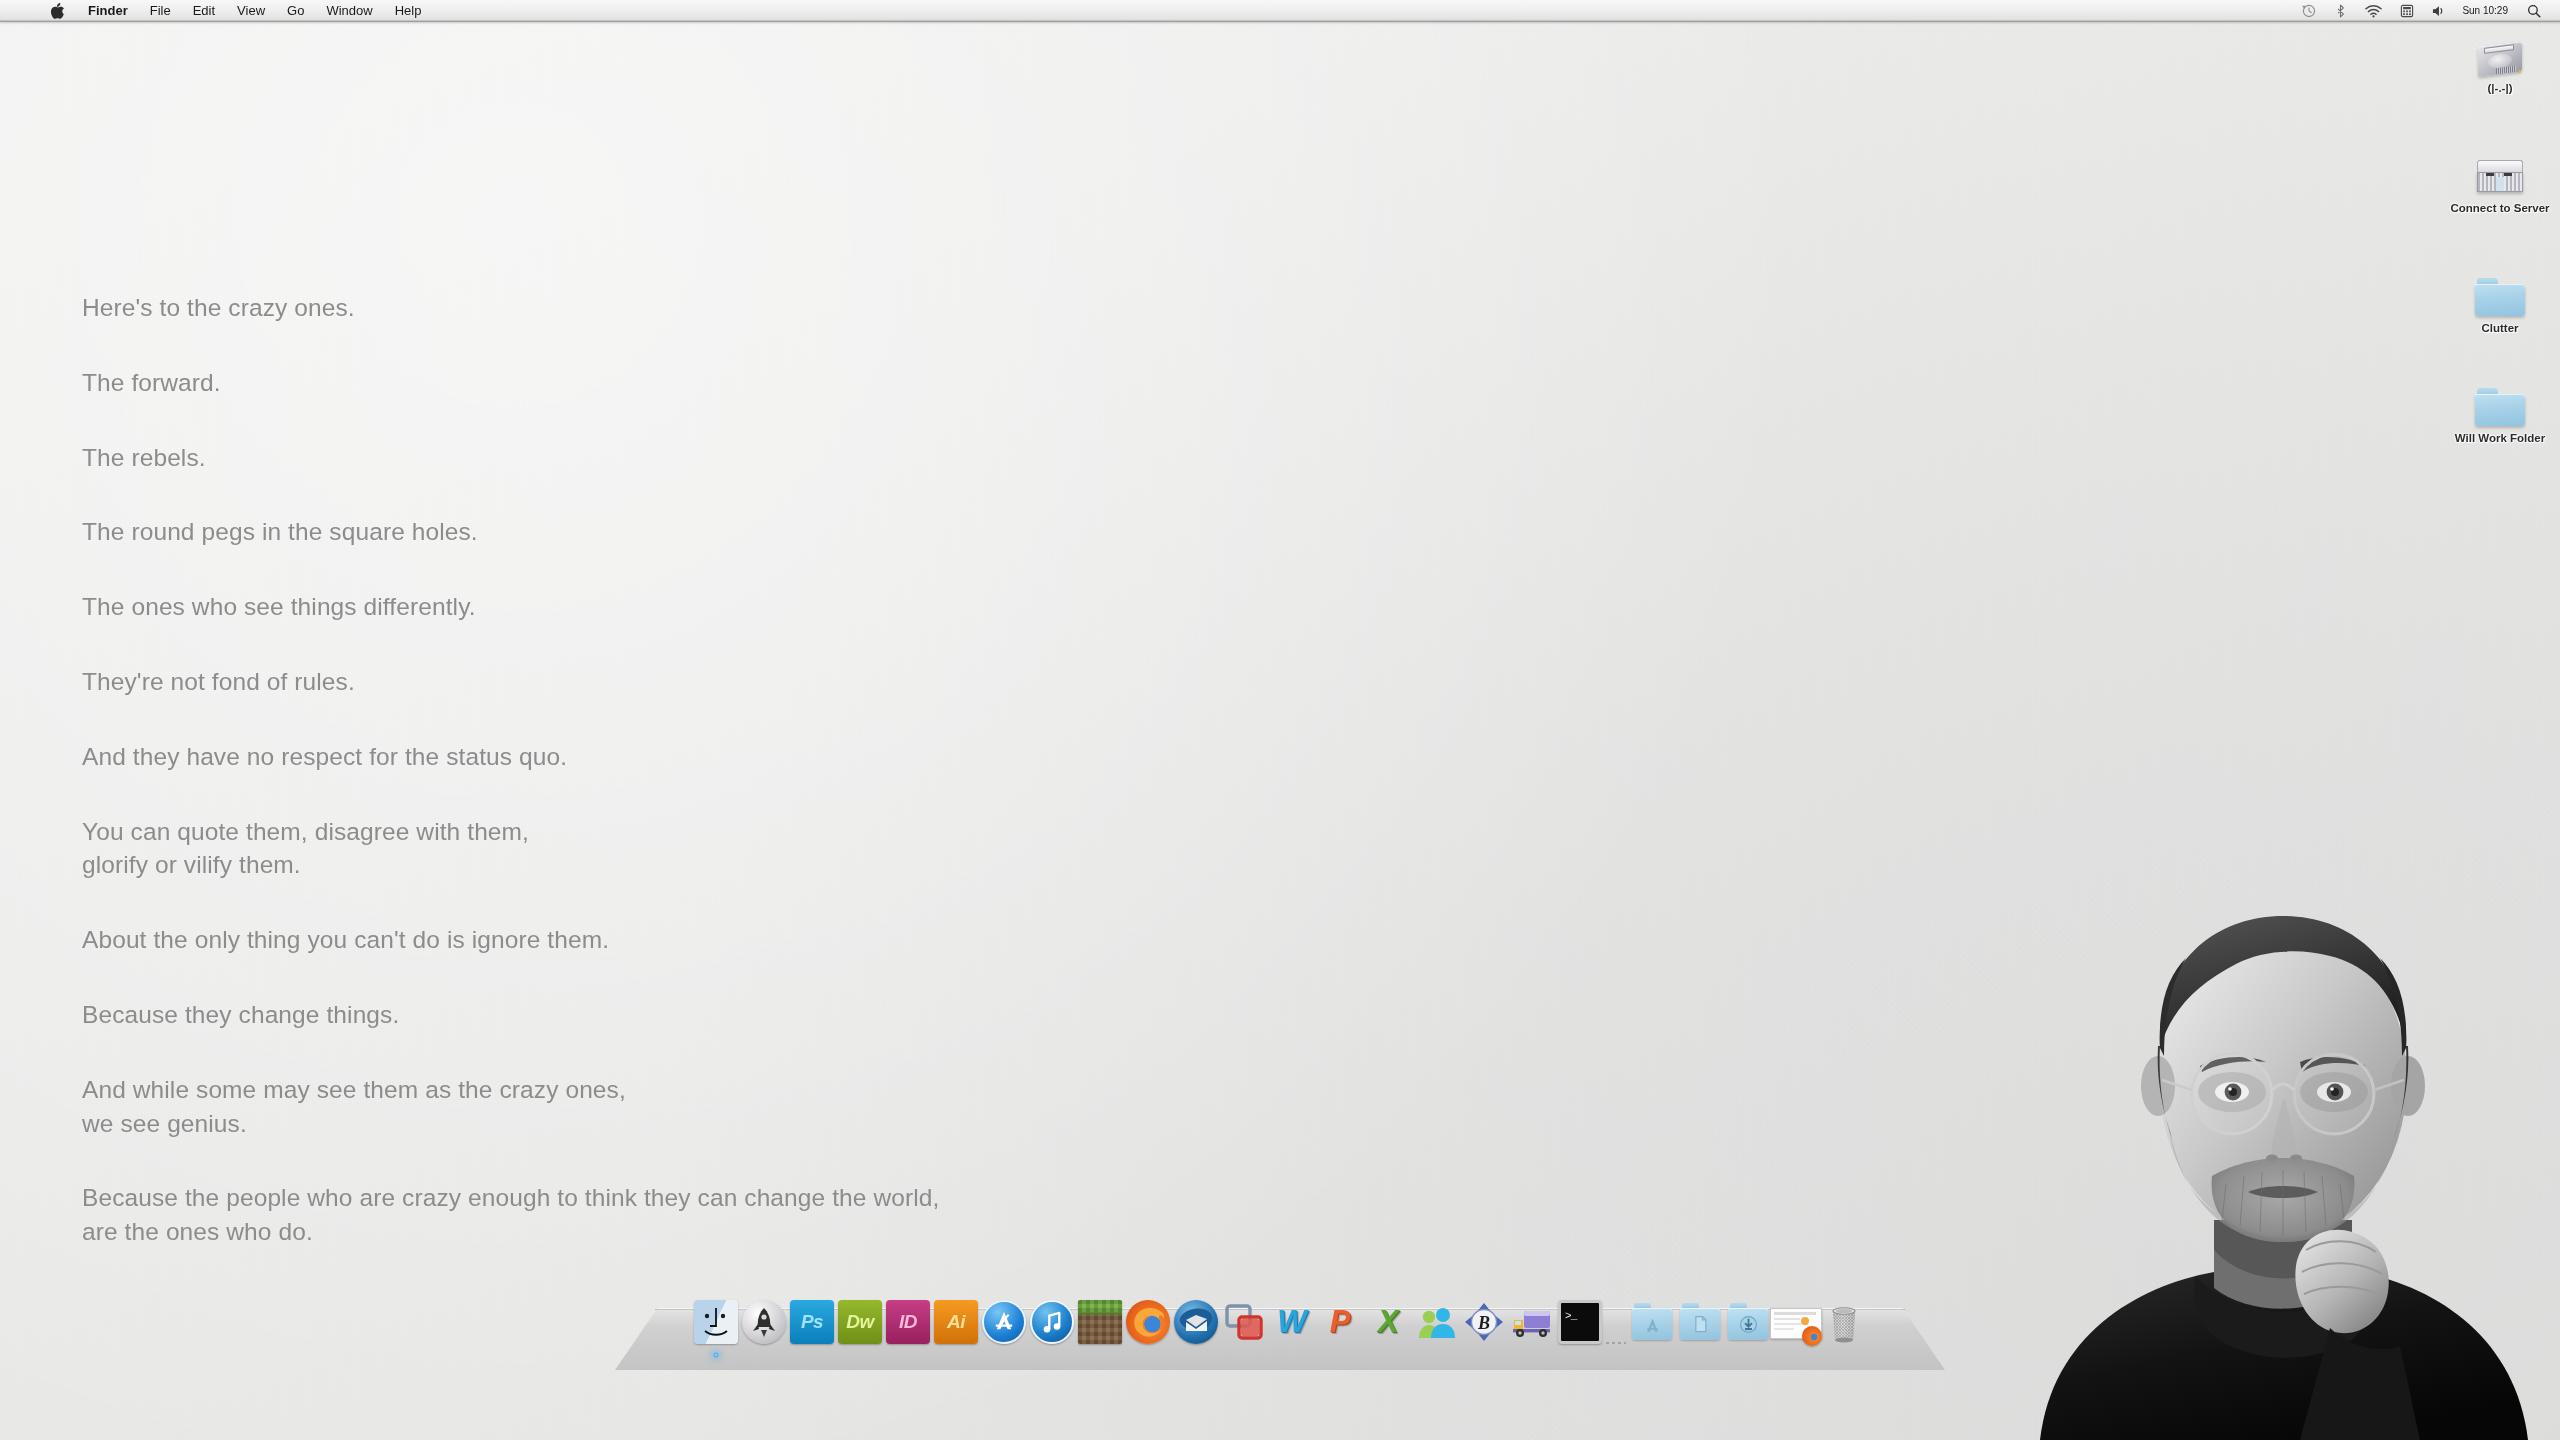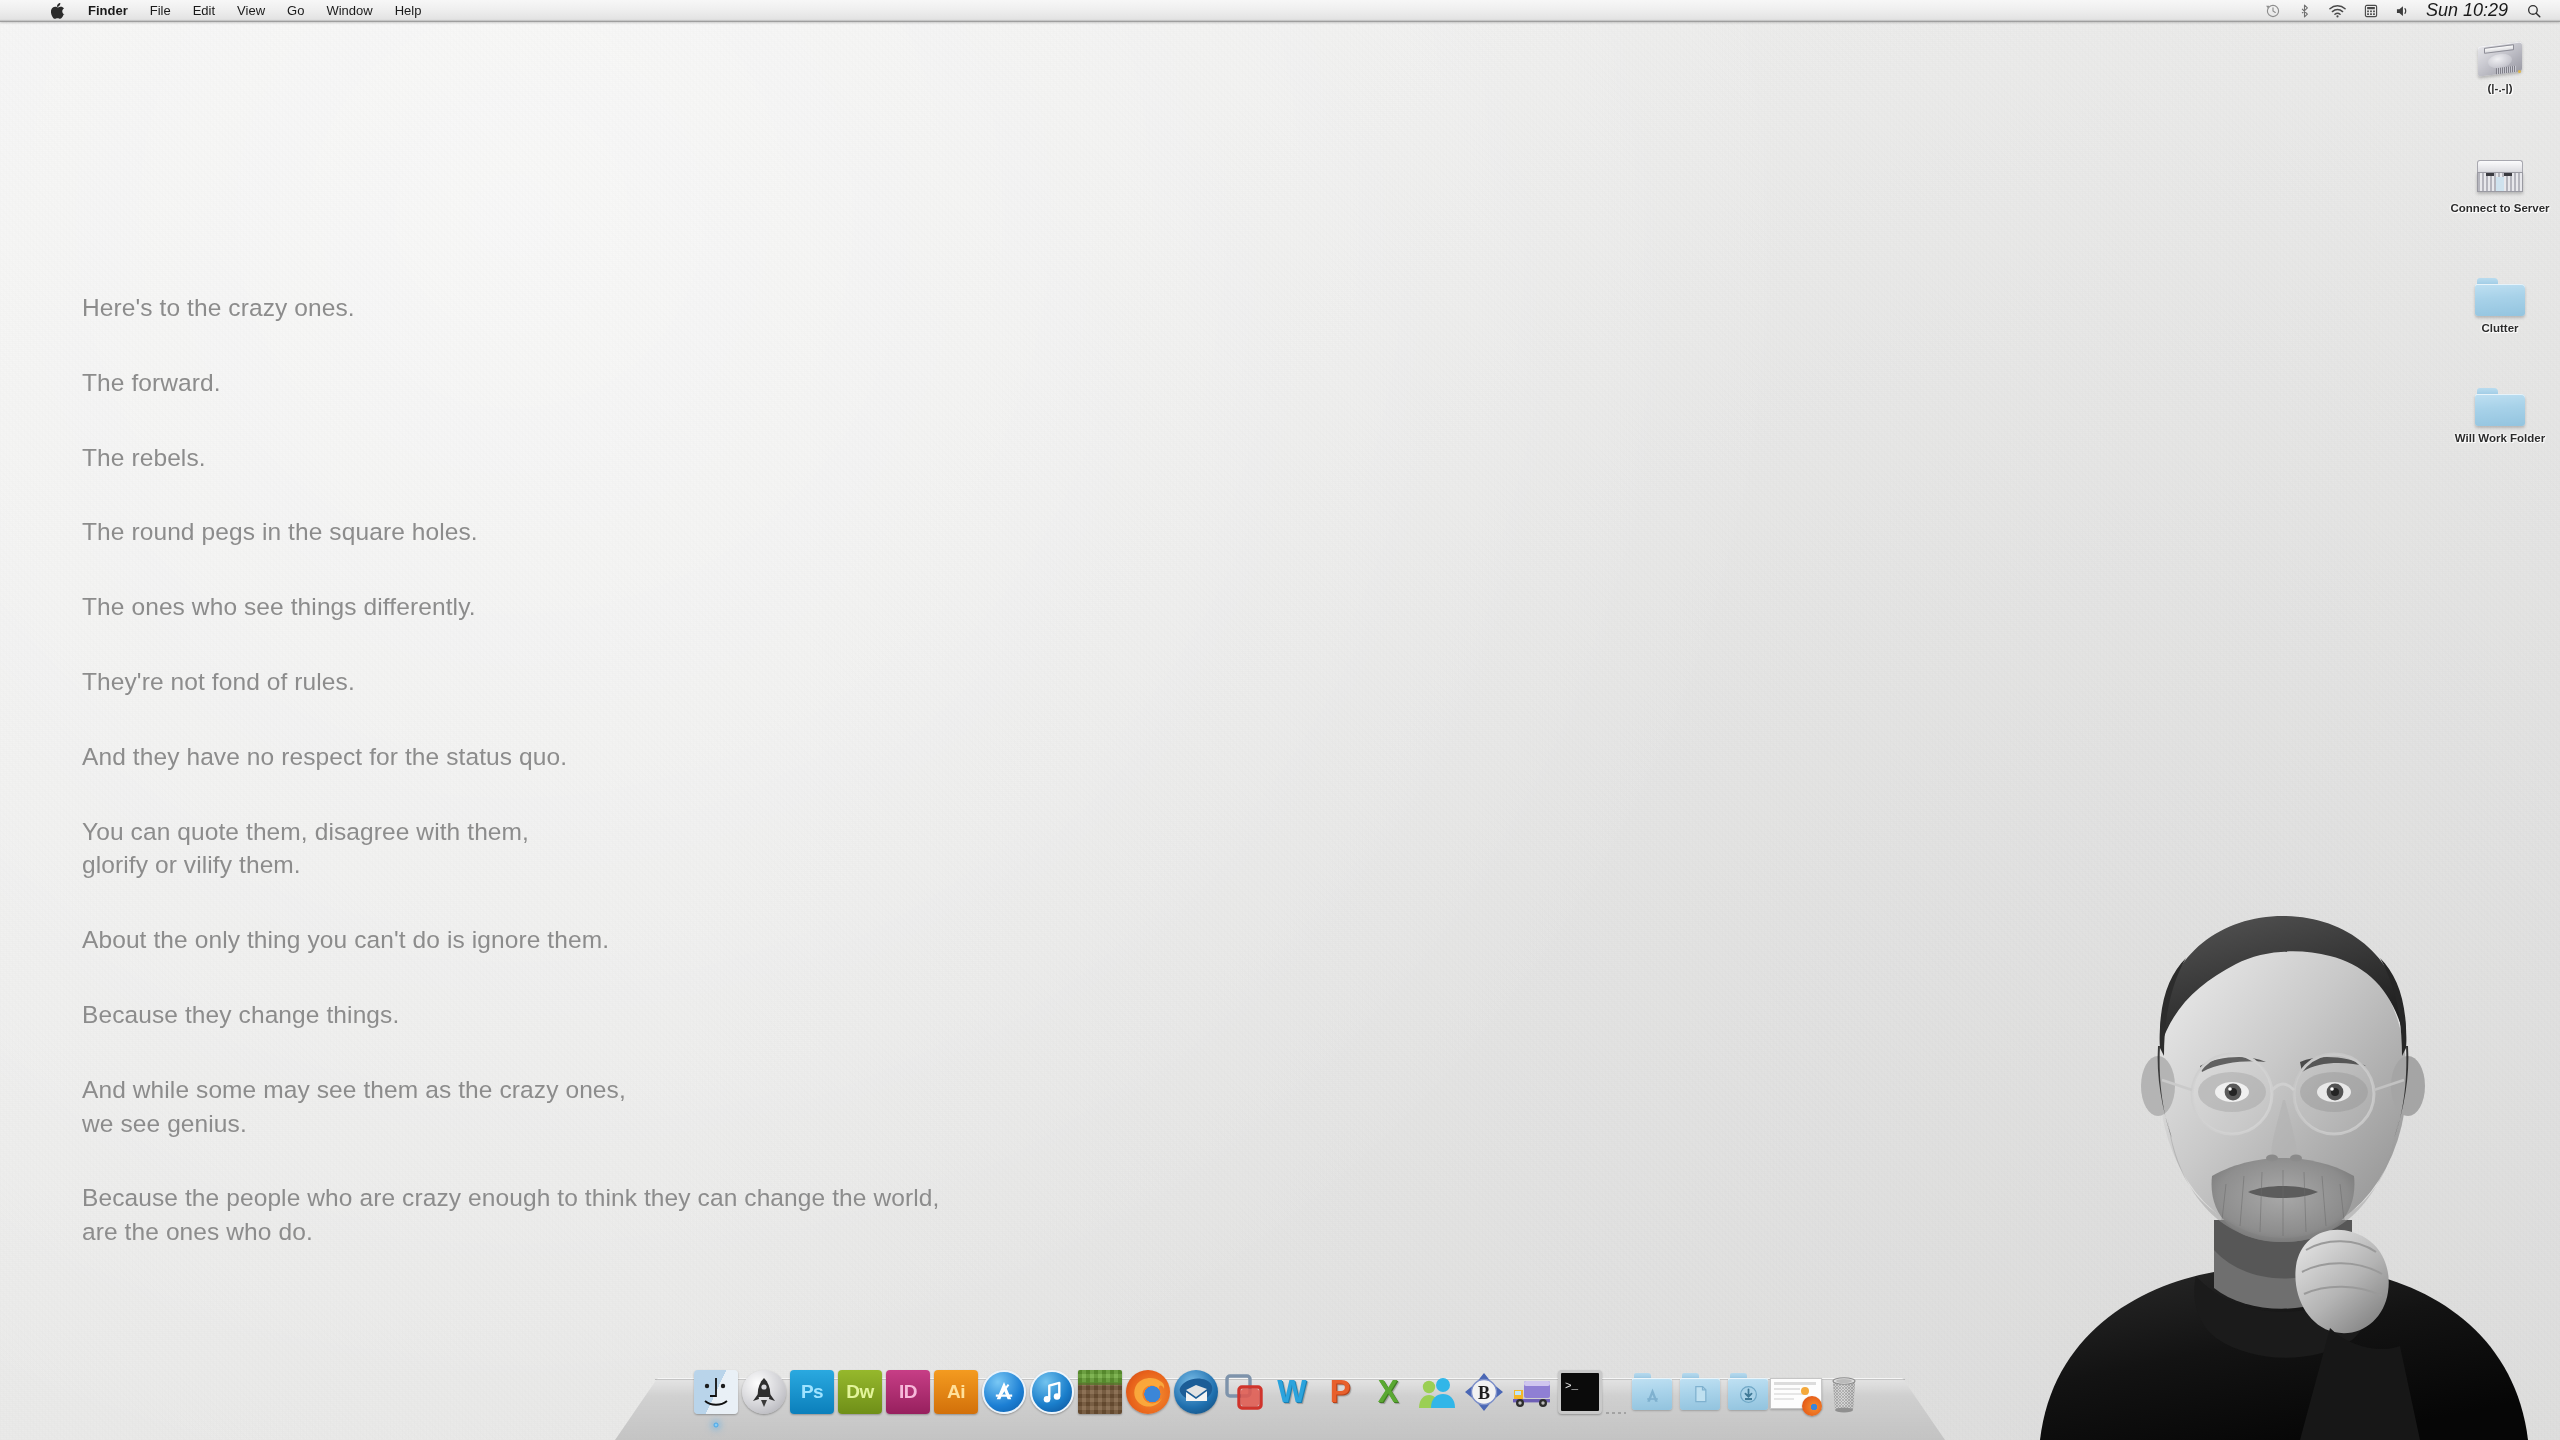--- a/index.html
+++ b/index.html
@@ -37,21 +37,21 @@
     font-size:13px; color:#1a1a1a;
     z-index:50;
     box-shadow:0 1px 2px rgba(0,0,0,.18);
     padding-left:38px;
   }
   #menubar .apple { padding:0 12px 0 13px; display:flex; align-items:center; }
   #menubar .mi { padding:0 11px; line-height:22px; white-space:nowrap; cursor:default; }
   #menubar .mi.bold { font-weight:bold; }
   #menu-right { margin-left:auto; display:flex; align-items:center; padding-right:10px; gap:0; }
   #menu-right .si { padding:0 9px; display:flex; align-items:center; justify-content:center; height:22px; }
-  #clock { font-size:18px; padding:0 10px 0 6px; color:#1a1a1a; white-space:nowrap;font-style:italic; }
+  #clock { font-size:10px; padding:0 10px 0 6px; color:#1a1a1a; white-space:nowrap; }
 
   
   #quote {
     position:absolute; left:82px; top:250px;
     color:#8c8c8c;
     font-size:24.5px;
     line-height:1.38;
     letter-spacing:.1px;
     z-index:5;
     text-rendering:optimizeLegibility;
@@ -128,21 +128,21 @@
 
   
   #portrait {
     position:absolute; right:0px; bottom:0px; width:560px; height:660px;
     z-index:4; pointer-events:none;
   }
 
   
   #dock-wrap {
     position:absolute; left:0; bottom:0; width:2560px; height:190px;
-    z-index:20; display:flex; justify-content:center; align-items:flex-end;
+    z-index:20; display:flex; justify-content:center; align-items:flex-start;font-style:italic;
   }
   #dock {
     position:relative; width:1250px; height:120px;
     display:flex; align-items:flex-end; justify-content:center;
   }
   
   #shelf {
     position:absolute; left:-40px; right:-40px; bottom:0; height:62px;
     background:linear-gradient(180deg, rgba(228,228,228,.88) 0%, rgba(205,205,205,.86) 28%, rgba(192,192,192,.9) 100%);
     border-top:1px solid rgba(255,255,255,.85);

